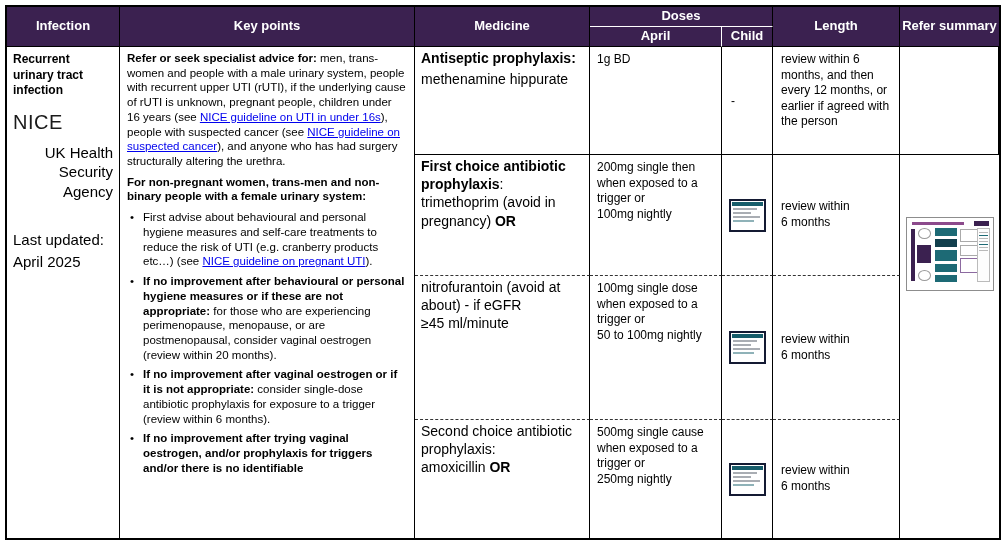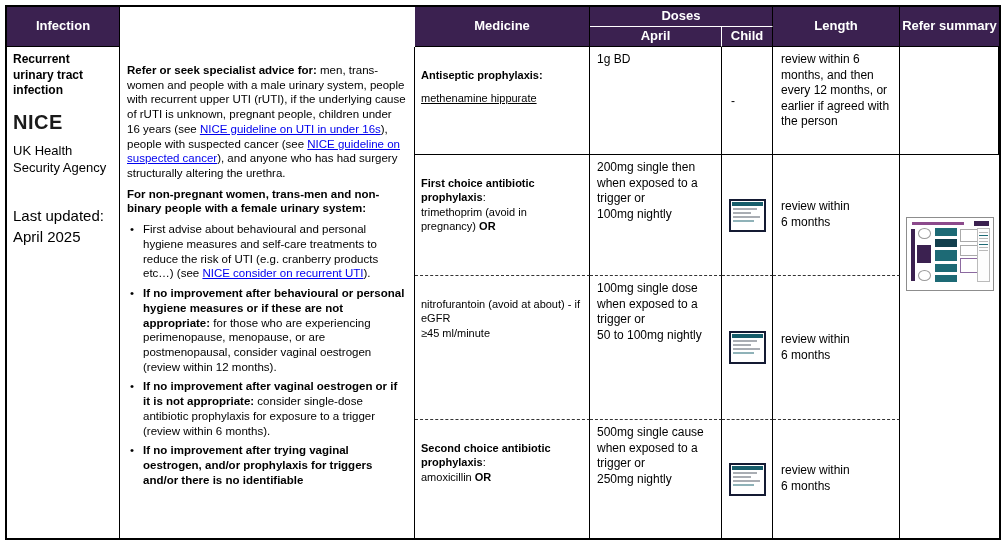--- a/index.html
+++ b/index.html
@@ -10,34 +10,34 @@
   .c{box-sizing:border-box;border-right:1px solid #000;border-bottom:1px solid #000;overflow:hidden;}
   .noright{border-right:none;}
   .nobottom{border-bottom:none;}
   
   .hd{background:#3b2150;color:#fff;font-weight:bold;font-size:13px;display:flex;align-items:center;justify-content:center;text-align:center;line-height:1.1;}
   .hd-doses{border-bottom:1px solid #fff;}
   .hd-adult{border-right:1px solid #fff;}
   
   .inf{grid-row:3/7;grid-column:1;padding:5px 6px;font-size:12px;line-height:1.3;}
   .inf .name{font-weight:bold;}
-  .nice{font-size:20px;font-weight:700;letter-spacing:.5px;color:#1a1a1a;margin:10px 0 8px 0;}
-  .agency{font-size:13px;}
+  .nice{font-size:20px;font-weight:400;letter-spacing:.5px;color:#1a1a1a;margin:10px 0 8px 0;}
+  .agency{font-size:15px;text-align:right;}
   .updated{font-size:15px;margin-top:28px;line-height:1.45;}
   
-  .kp{grid-row:3/7;grid-column:2;padding:16px 7px 0 7px;font-size:11.5px;line-height:1.28;}
+  .kp{grid-row:3/7;grid-column:2;padding:4px 7px 0 7px;font-size:11.5px;line-height:1.28;}
   .kp p{margin:0 0 6px 0;}
   .kp .bold{font-weight:bold;}
   a.link{color:#0000ee;text-decoration:underline;cursor:pointer;}
   .bullet{display:flex;margin:0 0 5px 0;}
   .bullet .dot{flex:0 0 13px;padding-left:3px;}
   .bullet .btext{flex:1;}
   
-  .med{padding:21px 6px;font-size:11px;line-height:1.3;}
-  .med .mname{margin-top:9px;text-decoration:underline;}
+  .med{padding:2px 6px;font-size:14px;line-height:1.3;}
+  .med .mname{margin-top:3px;}
   .adult{padding:5px 7px;font-size:12px;line-height:1.3;}
   .child{display:flex;align-items:center;justify-content:flex-start;padding-left:9px;font-size:12px;}
   .childc{display:flex;align-items:center;justify-content:center;padding-left:0;}
   .len{padding:5px 8px;font-size:12px;line-height:1.3;}
   .lenmid{display:flex;flex-direction:column;justify-content:center;}
   .dashtop{border-top:1px dashed #333;}
   .vs-empty{grid-row:3;grid-column:7;}
   .vs-cell{grid-row:4/7;grid-column:7;display:flex;justify-content:center;align-items:flex-start;padding-top:62px;}
   .blockline{display:block;}
   
@@ -74,20 +74,23 @@
 </style>
 </head>
 <body>
 
 <div class="page">
   <div class="sheet">
 
     <div class="c hd" style="grid-row:1/3;grid-column:1;">
         <span>Infection</span>
       </div>
+    <div class="c hd" style="grid-row:1/3;grid-column:2;">
+        <span>Key points</span>
+      </div>
     <div class="c hd" style="grid-row:1/3;grid-column:3;">
         <span>Medicine</span>
       </div>
     <div class="c hd hd-doses" style="grid-row:1;grid-column:4/6;">
         <span>Doses</span>
       </div>
     <div class="c hd hd-adult" style="grid-row:2;grid-column:4;">
         <span>April</span>
       </div>
     <div class="c hd" style="grid-row:2;grid-column:5;">
@@ -108,25 +111,25 @@
         <span class="blockline">Last updated:</span>
         <span class="blockline">April 2025</span>
       </div>
     </div>
 
     <div class="c kp nobottom">
       <p><span class="bold">Refer or seek specialist advice for:</span><span> men, trans-women and people with a male urinary system, people with recurrent upper UTI (rUTI), if the underlying cause of rUTI is unknown, pregnant people, children under 16 years (see </span><a class="link">NICE guideline on UTI in under 16s</a><span>), people with suspected cancer (see </span><a class="link">NICE guideline on suspected cancer</a><span>), and anyone who has had surgery structurally altering the urethra.</span></p>
       <p class="bold">For non-pregnant women, trans-men and non-binary people with a female urinary system:</p>
       <div class="bullet">
         <span class="dot">•</span>
-        <span class="btext"><span>First advise about behavioural and personal hygiene measures and self-care treatments to reduce the risk of UTI (e.g. cranberry products etc…) (see </span><a class="link">NICE consider on recurrent UTI</a><span>).</span></span>
-      </div>
-      <div class="bullet">
-        <span class="dot">•</span>
-        <span class="btext"><span class="bold">If no improvement after behavioural or personal hygiene measures or if these are not appropriate:</span><span> for those who are experiencing perimenopause, menopause, or are postmenopausal, consider vaginal oestrogen (review within 12 months).</span></span>
+        <span class="btext"><span>First advise about behavioural and personal hygiene measures and self-care treatments to reduce the risk of UTI (e.g. cranberry products etc…) (see </span><a class="link">NICE guideline on pregnant UTI</a><span>).</span></span>
+      </div>
+      <div class="bullet">
+        <span class="dot">•</span>
+        <span class="btext"><span class="bold">If no improvement after behavioural or personal hygiene measures or if these are not appropriate:</span><span> for those who are experiencing perimenopause, menopause, or are postmenopausal, consider vaginal oestrogen (review within 20 months).</span></span>
       </div>
       <div class="bullet">
         <span class="dot">•</span>
         <span class="btext"><span class="bold">If no improvement after vaginal oestrogen or if it is not appropriate:</span><span> consider single-dose antibiotic prophylaxis for exposure to a trigger (review within 6 months).</span></span>
       </div>
       <div class="bullet">
         <span class="dot">•</span>
         <span class="btext"><span class="bold">If no improvement after trying vaginal oestrogen, and/or prophylaxis for triggers and/or there is no identifiable</span><span></span></span>
       </div>
     </div>
@@ -180,21 +183,21 @@
         <div class="md-line w90"></div>
         <div class="md-line w70"></div>
       </div>
     </div>
     <div class="c len lenmid nobottom dashtop" style="grid-row:5;grid-column:6;">
       <span>review within</span>
       <span>6 months</span>
     </div>
 
     <div class="c med nobottom dashtop" style="grid-row:6;grid-column:3;">
-      <span style="font-weight:bold;margin-top:21px;">Second choice antibiotic prophylaxis</span><span>:</span>
+      <span style="font-weight:normal;margin-top:21px;">Second choice antibiotic prophylaxis</span><span>:</span>
       <div><span>amoxicillin </span><span style="font-weight:bold;">OR</span></div>
     </div>
     <div class="c adult nobottom dashtop" style="grid-row:6;grid-column:4;">
       <span>500mg single cause when exposed to a trigger or</span>
       <span class="blockline">250mg nightly</span>
     </div>
     <div class="c child childc nobottom dashtop" style="grid-row:6;grid-column:5;">
       <div class="mini-doc">
         <div class="md-bar"></div>
         <div class="md-line w80"></div>

